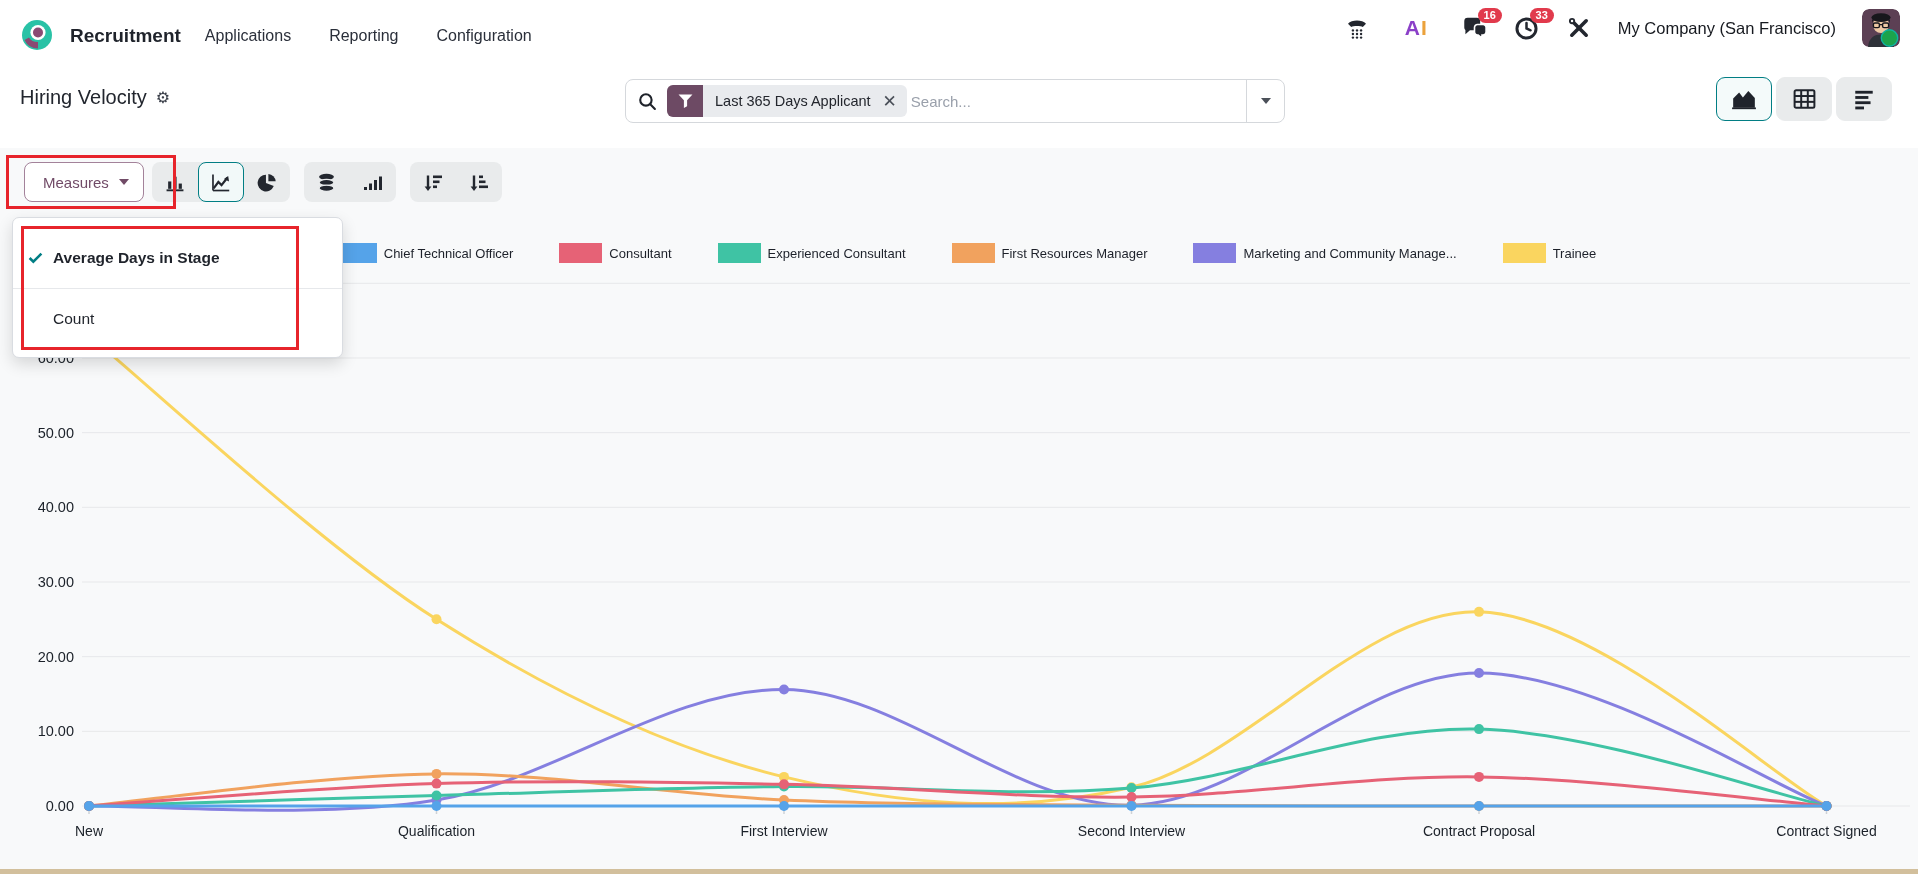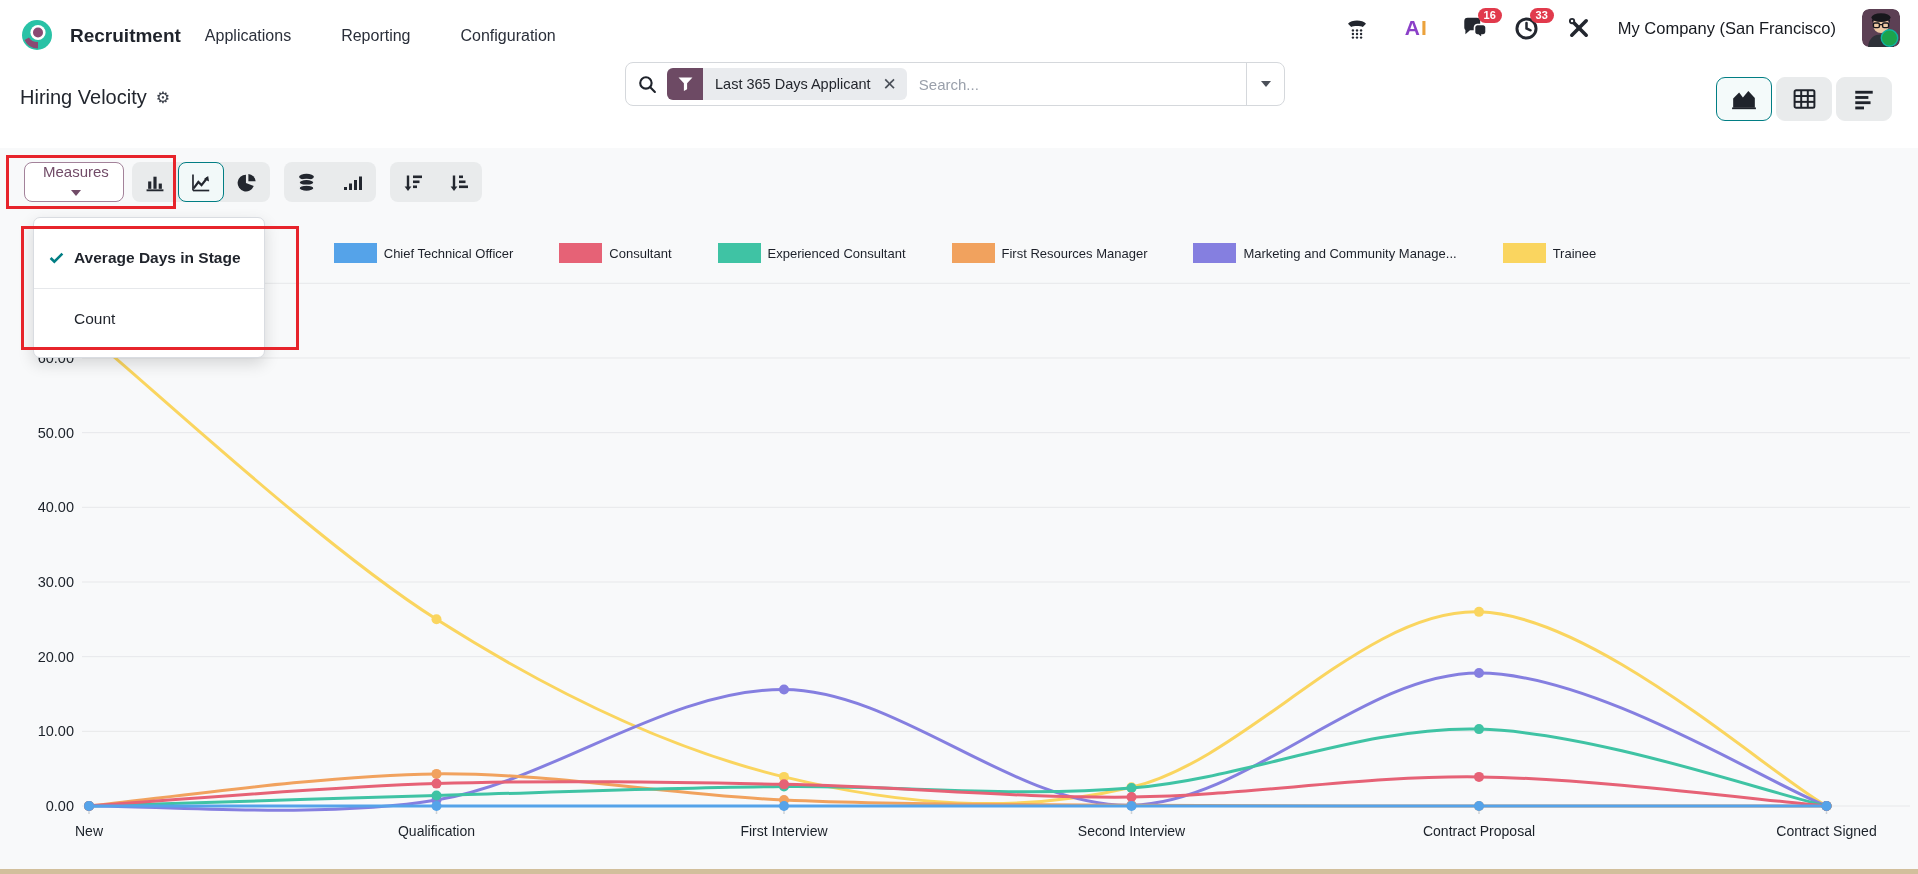--- a/index.html
+++ b/index.html
@@ -5,65 +5,65 @@
   html,body{margin:0;padding:0;background:#e8e8e8;}
   *{box-sizing:border-box;font-family:"Liberation Sans",sans-serif;}
   .page{position:relative;width:1918px;height:874px;background:#f8f9fa;overflow:hidden;}
 
   
   .navbar{position:absolute;top:0;left:0;width:100%;height:56px;background:#fff;z-index:5;
           display:flex;align-items:center;justify-content:space-between;padding:0 18px;}
   .nav-left{display:flex;align-items:center;gap:8px;margin-top:15px;}
   .app-logo{width:38px;height:38px;display:flex;align-items:center;justify-content:center;}
   .app-name{font-size:19px;font-weight:600;color:#1f232b;margin:0 16px 0 6px;cursor:pointer;}
-  .nav-menu{display:flex;gap:50px;}
+  .nav-menu{display:flex;gap:38px;}
   .nav-menu span{font-size:16px;color:#2a2f3a;cursor:pointer;}
   .nav-right{display:flex;align-items:center;gap:26px;}
   .nav-icon{position:relative;display:flex;align-items:center;justify-content:center;width:26px;height:26px;cursor:pointer;}
   .badge{position:absolute;top:-7px;right:-14px;background:#e13a4c;color:#fff;font-size:11px;font-weight:700;
          border-radius:9px;padding:2px 6px;line-height:1;min-width:10px;text-align:left;}
   .ai-a{font-size:21px;font-weight:800;color:#8b40c8;}
   .ai-i{font-size:21px;font-weight:800;color:#eba23c;margin-left:1px;}
   .company{font-size:16.5px;color:#16191f;white-space:nowrap;cursor:pointer;}
   .avatar{width:38px;height:38px;border-radius:7px;overflow:hidden;cursor:pointer;}
 
   
   .header-row{position:absolute;top:56px;left:0;width:100%;height:92px;background:#fff;z-index:4;}
   .title-wrap{position:absolute;left:20px;top:30px;display:flex;align-items:center;gap:9px;}
   .page-title{font-size:20px;font-weight:500;color:#22262e;margin:0;}
   .gear{font-size:16px;color:#3a3f49;cursor:pointer;line-height:1;}
-  .searchbar{position:absolute;left:625px;top:6px;width:660px;height:44px;background:#fff;border:1px solid #d5d8dc;
+  .searchbar{position:absolute;left:625px;top:23px;width:660px;height:44px;background:#fff;border:1px solid #d5d8dc;
              border-radius:8px;display:flex;align-items:center;padding:0 0 0 12px;}
   .facet{display:flex;align-items:center;background:#e9ebee;border-radius:6px;height:32px;margin-left:10px;overflow:hidden;}
   .facet-icon{width:36px;height:32px;background:#6d4a64;display:flex;align-items:center;justify-content:center;}
   .facet-label{font-size:14.5px;color:#23262d;padding:0 10px 0 12px;}
   .facet-x{font-size:17px;color:#4b5059;padding:0 10px 0 2px;cursor:pointer;}
-  .search-ph{font-size:15px;color:#9aa0ab;margin-left:12px;flex:1;}
+  .search-ph{font-size:15px;color:#9aa0ab;margin-left:4px;flex:1;}
   .search-caret{width:38px;height:42px;border-left:1px solid #d5d8dc;display:flex;align-items:center;justify-content:center;cursor:pointer;}
   .caret-down{width:0;height:0;border-left:5px solid transparent;border-right:5px solid transparent;border-top:6px solid #4b5059;}
   .view-switcher{position:absolute;left:1716px;top:21px;display:flex;gap:4px;}
   .vs-btn{width:56px;height:44px;background:#e9ebec;border:1px solid #e9ebec;border-radius:9px;
           display:flex;align-items:center;justify-content:center;cursor:pointer;}
   .vs-btn.active{background:#f4fafa;border:1.5px solid #017e84;}
 
   
   .toolbar{position:absolute;top:162px;left:24px;display:flex;align-items:center;z-index:6;}
   .btn-measures{height:40px;padding:0 14px 0 18px;background:#fff;border:1px solid #a3829a;border-radius:8px;
-        color:#714b67;font-size:15px;font-weight:500;display:flex;align-items:center;gap:10px;cursor:pointer;flex-direction:column;}
+        color:#714b67;font-size:15px;font-weight:500;display:flex;align-items:center;gap:10px;cursor:pointer;}
   .caret-plum{width:0;height:0;border-left:5px solid transparent;border-right:5px solid transparent;border-top:6px solid #714b67;}
   .btn-insert{height:40px;margin-left:15px;padding:0 20px;background:#e9ebec;border:none;border-radius:8px;
         color:#111827;font-size:15px;font-weight:600;cursor:pointer;}
   .btn-group{display:flex;background:#e9ebec;border-radius:8px;margin-left:8px;}
   .btn-group + .btn-group{margin-left:14px;}
   .icon-btn{width:46px;height:40px;display:flex;align-items:center;justify-content:center;background:transparent;
         border:none;border-radius:8px;cursor:pointer;}
   .icon-btn.active{background:#f2f9f9;border:1.5px solid #017e84;}
 
   
-  .dropdown{position:absolute;left:33px;top:217px;width:232px;background:#fff;border:1px solid #d9dce1;border-radius:7px;
+  .dropdown{position:absolute;left:12px;top:217px;width:331px;background:#fff;border:1px solid #d9dce1;border-radius:7px;
         box-shadow:0 6px 16px rgba(0,0,0,.14);z-index:30;padding:10px 0 8px 0;}
   .dd-item{height:60px;display:flex;align-items:center;padding:0 16px 0 14px;gap:9px;cursor:pointer;}
   .dd-check{width:17px;display:flex;align-items:center;justify-content:center;}
   .dd-label{font-size:15.5px;color:#1f232b;}
   .dd-item.checked .dd-label{font-weight:700;}
   .dd-divider{height:1px;background:#e6e8eb;margin:0;}
 
   
   .anno{position:absolute;border:3px solid #e7242b;z-index:40;pointer-events:none;}
   .anno-measures{left:6px;top:155px;width:170px;height:54px;}

